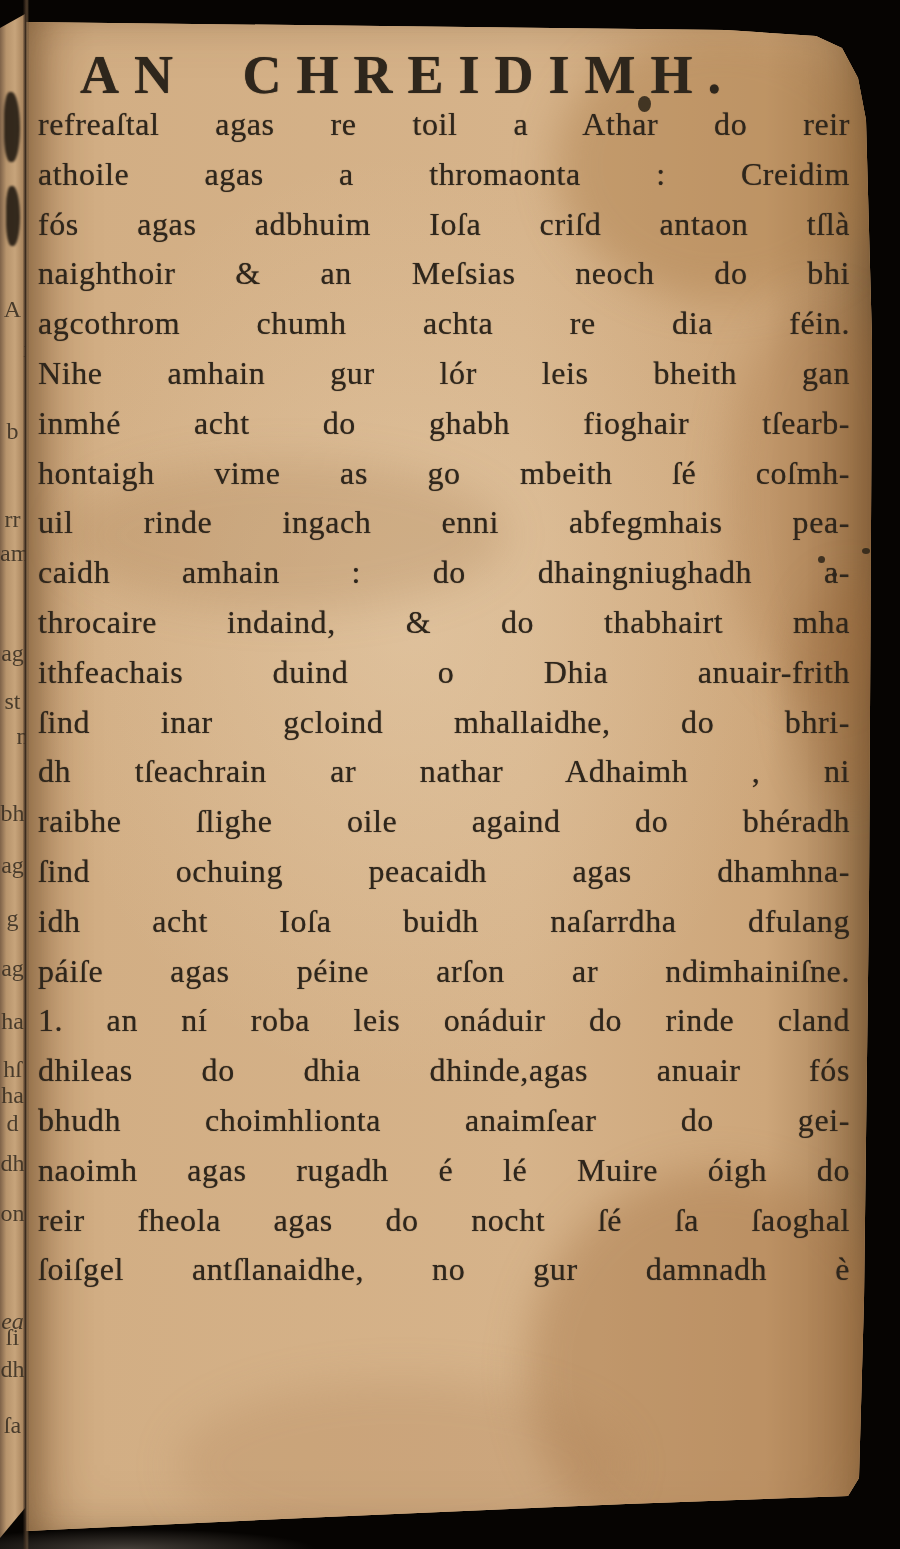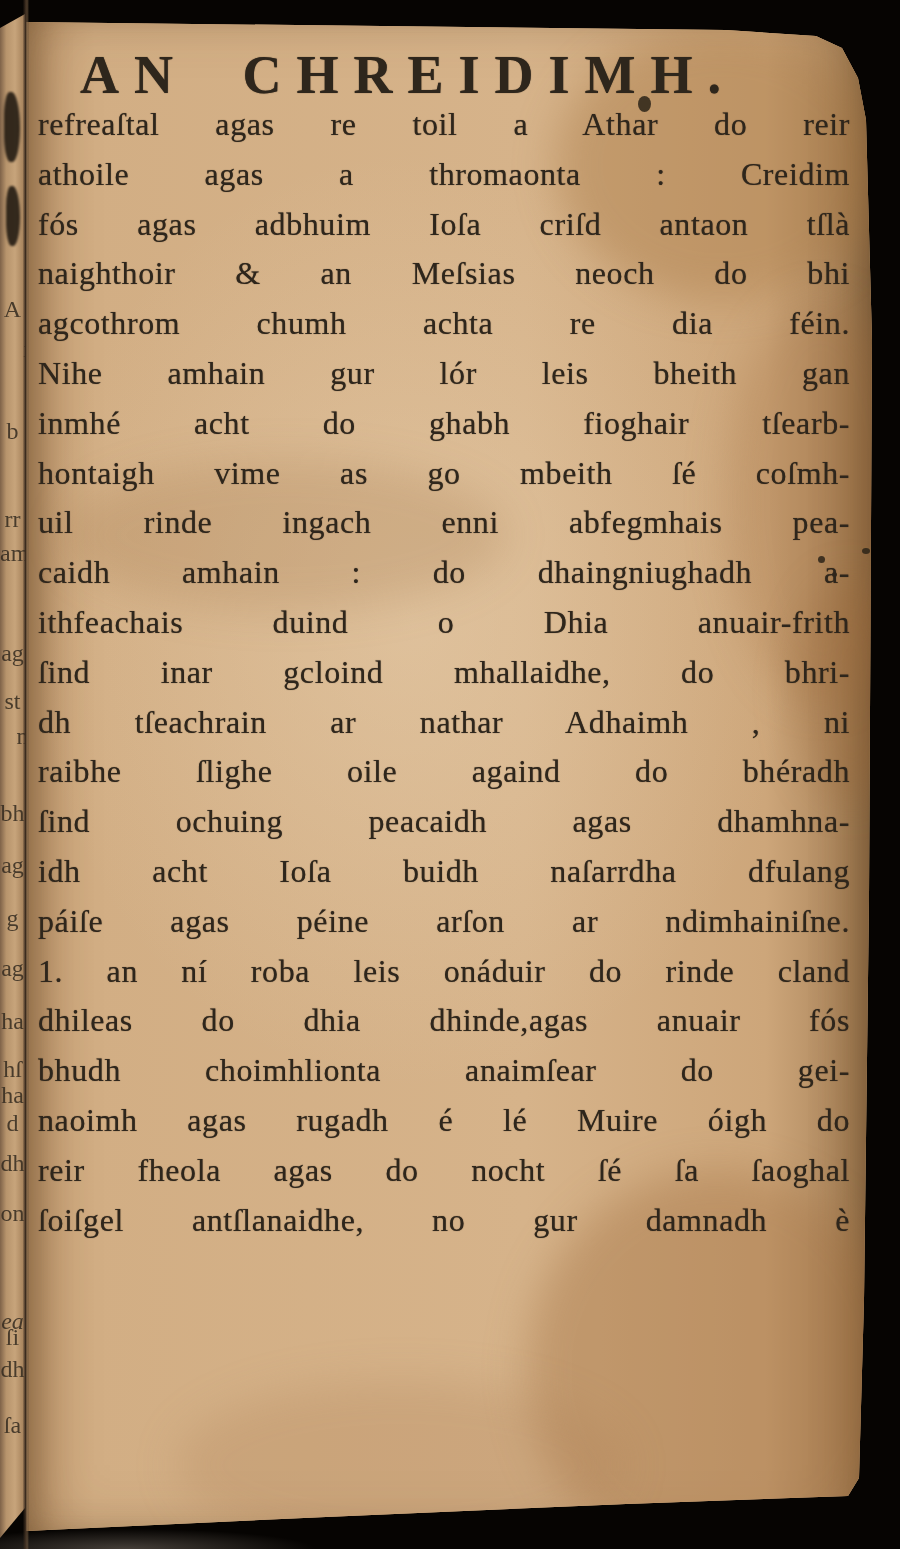--- a/index.html
+++ b/index.html
@@ -131,20 +131,21 @@
     <div class="line">refreaſtal agas re toil a Athar do reir</div>
         <div class="line">athoile agas a thromaonta : Creidim</div>
         <div class="line">fós agas adbhuim Ioſa criſd antaon tſlà</div>
         <div class="line">naighthoir &amp; an Meſsias neoch do bhi</div>
         <div class="line">agcothrom chumh achta re dia féin.</div>
         <div class="line">Nihe amhain gur lór leis bheith gan</div>
         <div class="line">inmhé acht do ghabh fioghair tſearb-</div>
         <div class="line">hontaigh vime as go mbeith ſé coſmh-</div>
         <div class="line">uil rinde ingach enni abfegmhais pea-</div>
         <div class="line">caidh amhain : do dhaingniughadh a-</div>
+        <div class="line">throcaire indaind, &amp; do thabhairt mha</div>
         <div class="line">ithfeachais duind o Dhia anuair-frith</div>
         <div class="line">ſind inar gcloind mhallaidhe, do bhri-</div>
         <div class="line">dh tſeachrain ar nathar Adhaimh , ni</div>
         <div class="line">raibhe ſlighe oile againd do bhéradh</div>
         <div class="line">ſind ochuing peacaidh agas dhamhna-</div>
         <div class="line">idh acht Ioſa buidh naſarrdha dfulang</div>
         <div class="line">páiſe agas péine arſon ar ndimhainiſne.</div>
         <div class="line">1. an ní roba leis onáduir do rinde cland</div>
         <div class="line">dhileas do dhia dhinde,agas anuair fós</div>
         <div class="line">bhudh choimhlionta anaimſear do gei-</div>

